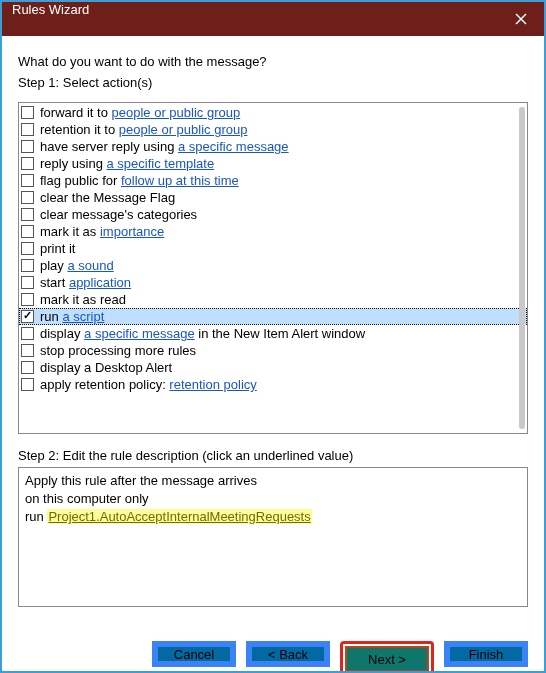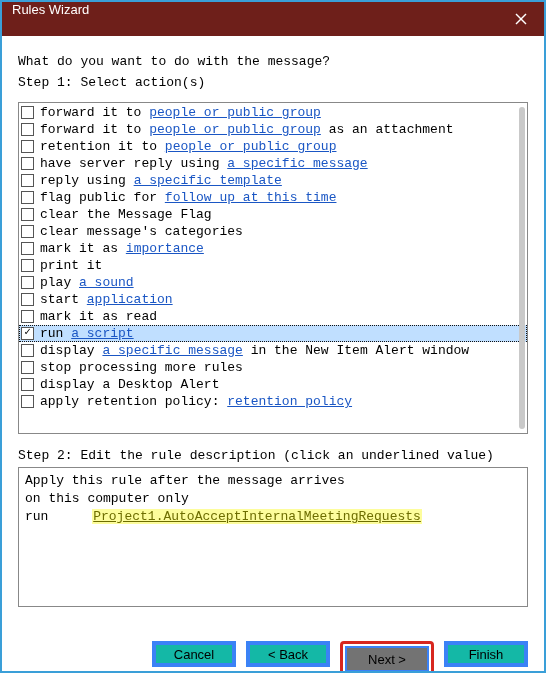--- a/index.html
+++ b/index.html
@@ -25,21 +25,21 @@
       width: 46px;
       height: 34px;
       display: flex;
       align-items: center;
       justify-content: center;
       color: #fff;
       font-size: 14px;
       cursor: pointer;
     }
     .close-btn svg { stroke: #fff; }
-    .content { padding: 18px 16px 16px 16px; font-family: Liberation Mono, monospace; }
+    .content { padding: 18px 16px 16px 16px; }
     .prompt { margin-bottom: 6px; color: #000; }
     .step-label { margin-bottom: 4px; color: #000; }
     .action-list-wrap {
       border: 1px solid #888;
       height: 332px;
       overflow-y: auto;
       background: #fff;
       position: relative;
       margin-top: 12px;
     }
@@ -101,45 +101,44 @@
       padding: 4px 6px;
       color: #000;
       line-height: 18px;
     }
     .desc-box .hl {
       background: #fdfd9c;
       color: #6d6d00;
       text-decoration: underline;
       cursor: pointer;
       padding: 0 1px;
-      margin-left: 36px;
     }
     .button-row {
       display: flex;
       justify-content: flex-end;
       gap: 10px;
       padding: 18px 16px 14px;
     }
     .btn {
       width: 84px;
       height: 26px;
-      background: #14b8a6;
-      border: 4px solid #3b82f6;
+      background: #0369a1;
+      border: 6px solid #3b82f6;
       font-family: inherit;
       font-size: 13px;
       cursor: pointer;
     }
     .btn-primary-wrap {
       border: 3px solid #d8271f;
       border-radius: 4px;
       padding: 2px;
     }
     .btn-primary-wrap .btn {
-      border: 2px solid #3b82f6;
-      background: #737373;
+      border: 2px solid #c2410c;
+      background: #0f766e;
     }
   </style>
 </head>
 <body>
 
 <div class="titlebar">
   <span class="titlebar-title">Rules Wizard</span>
   <div class="close-btn">
     <svg width="12" height="12" viewBox="0 0 12 12">
         <line x1="1" y1="1" x2="11" y2="11" stroke-width="1.4"></line>
@@ -153,24 +152,20 @@
   <div class="step-label">Step 1: Select action(s)</div>
 
   <div class="action-list-wrap">
     <div class="action-list" id="action-list">
         <div class="action-row">
           <span class="chk"></span>
           <span class="action-text"><span>forward it to </span><span class="lnk">people or public group</span></span>
         </div>
         <div class="action-row">
           <span class="chk"></span>
-          <span class="action-text"><span>forward it to </span><span class="lnk">people or public group</span><span> as an attachment</span></span>
-        </div>
-        <div class="action-row">
-          <span class="chk"></span>
           <span class="action-text"><span>retention it to </span><span class="lnk">people or public group</span></span>
         </div>
         <div class="action-row">
           <span class="chk"></span>
           <span class="action-text"><span>have server reply using </span><span class="lnk">a specific message</span></span>
         </div>
         <div class="action-row">
           <span class="chk"></span>
           <span class="action-text"><span>reply using </span><span class="lnk">a specific template</span></span>
         </div>

